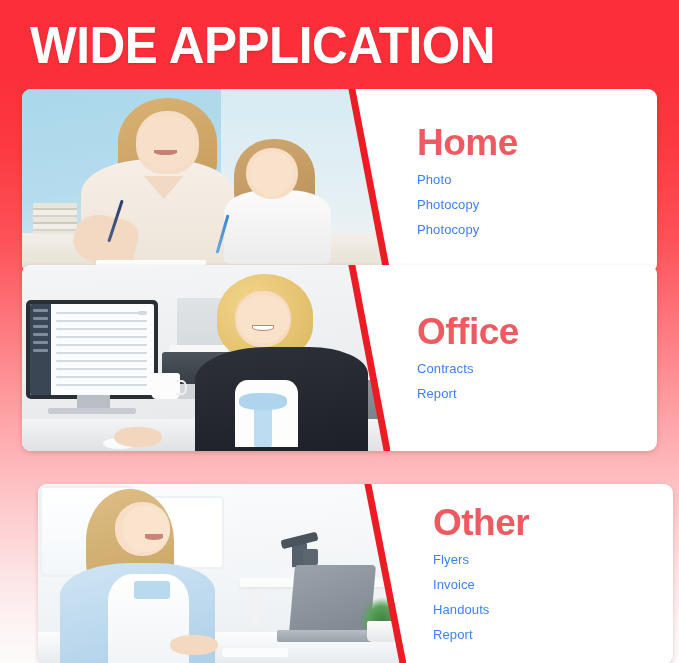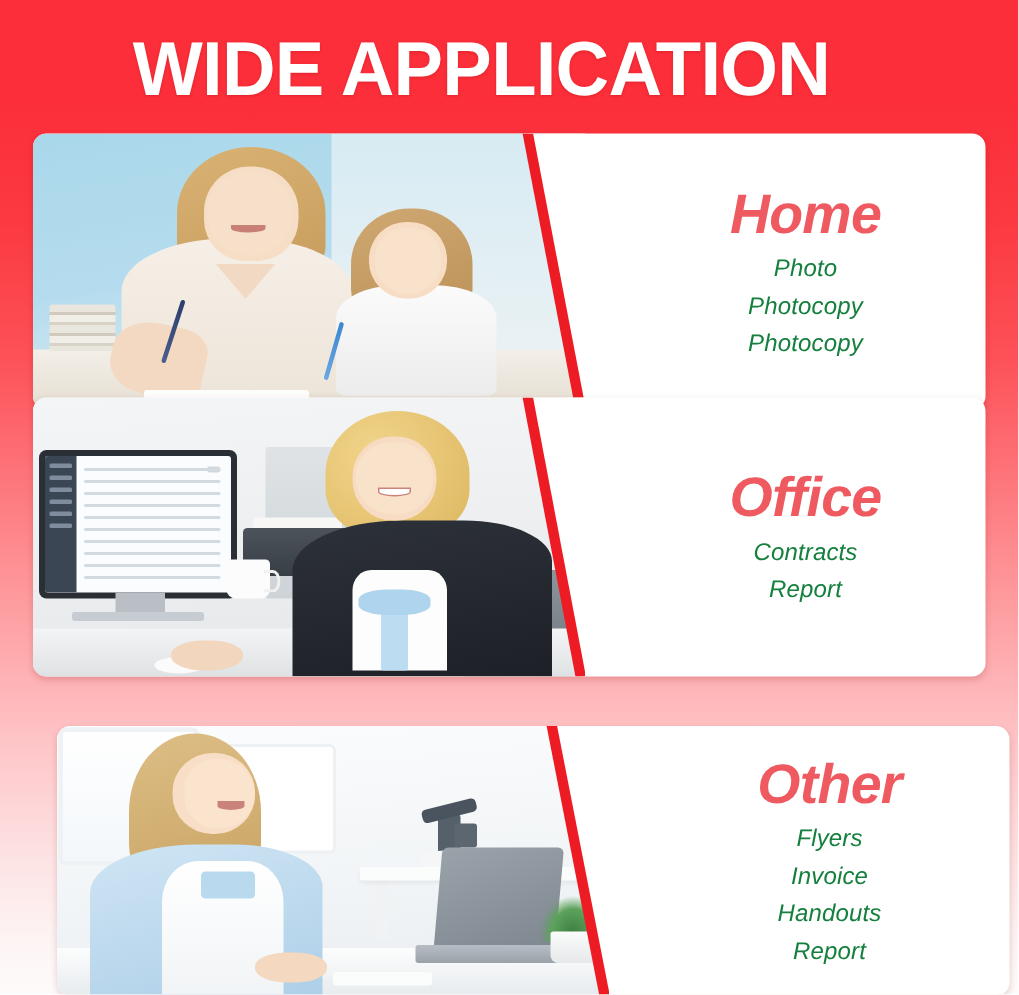--- a/index.html
+++ b/index.html
@@ -23,21 +23,20 @@
         #fb2e39 10%,
         #fc3940 22%,
         #fd5158 36%,
         #fd7b80 50%,
         #fea3a6 63%,
         #fec6c8 75%,
         #fde2e3 86%,
         #fdf3f3 94%,
         #fefbfb 100%);
     overflow: hidden;
-    text-align: center;
   }
 
   
   .title {
     position: absolute;
     left: 30px;
     top: 15px;
     width: 600px;
     height: 62px;
     color: #ffffff;
@@ -54,21 +53,20 @@
 
   
   .card {
     position: absolute;
     left: 22px;
     width: 635px;
     border-radius: 9px;
     overflow: hidden;
     background: #ffffff;
     box-shadow: 0 2px 5px rgba(120,0,10,0.18);
-    font-style: italic;
   }
   .card-1 { top: 89px;  height: 184px; }
   .card-2 { top: 265px; height: 186px; }
   .card-3 { top: 484px; height: 180px; margin-left: 16px; }
 
   
   .photo {
     position: absolute;
     left: 0;
     top: 0;
@@ -120,24 +118,24 @@
     line-height: 44px;
     letter-spacing: -0.5px;
     margin-bottom: 2px;
   }
   .cat-list {
     list-style: none;
     margin: 0;
     padding: 0;
   }
   .cat-list li {
-    color: #15803d;
+    color: #3b82f6;
     font-family: "Liberation Sans", sans-serif;
     font-weight: 300;
-    font-size: 16px;
+    font-size: 13px;
     line-height: 25px;
     letter-spacing: 0.1px;
   }
 
   
   .scene { position: absolute; inset: 0; }
 
   
   .s1 { background: linear-gradient(170deg,#a9d8ea 0%,#b5dcee 45%,#cfe7f1 70%,#e8eef0 100%); }
   .s1 .wall-r { position:absolute; right:0; top:0; width:46%; height:100%;

